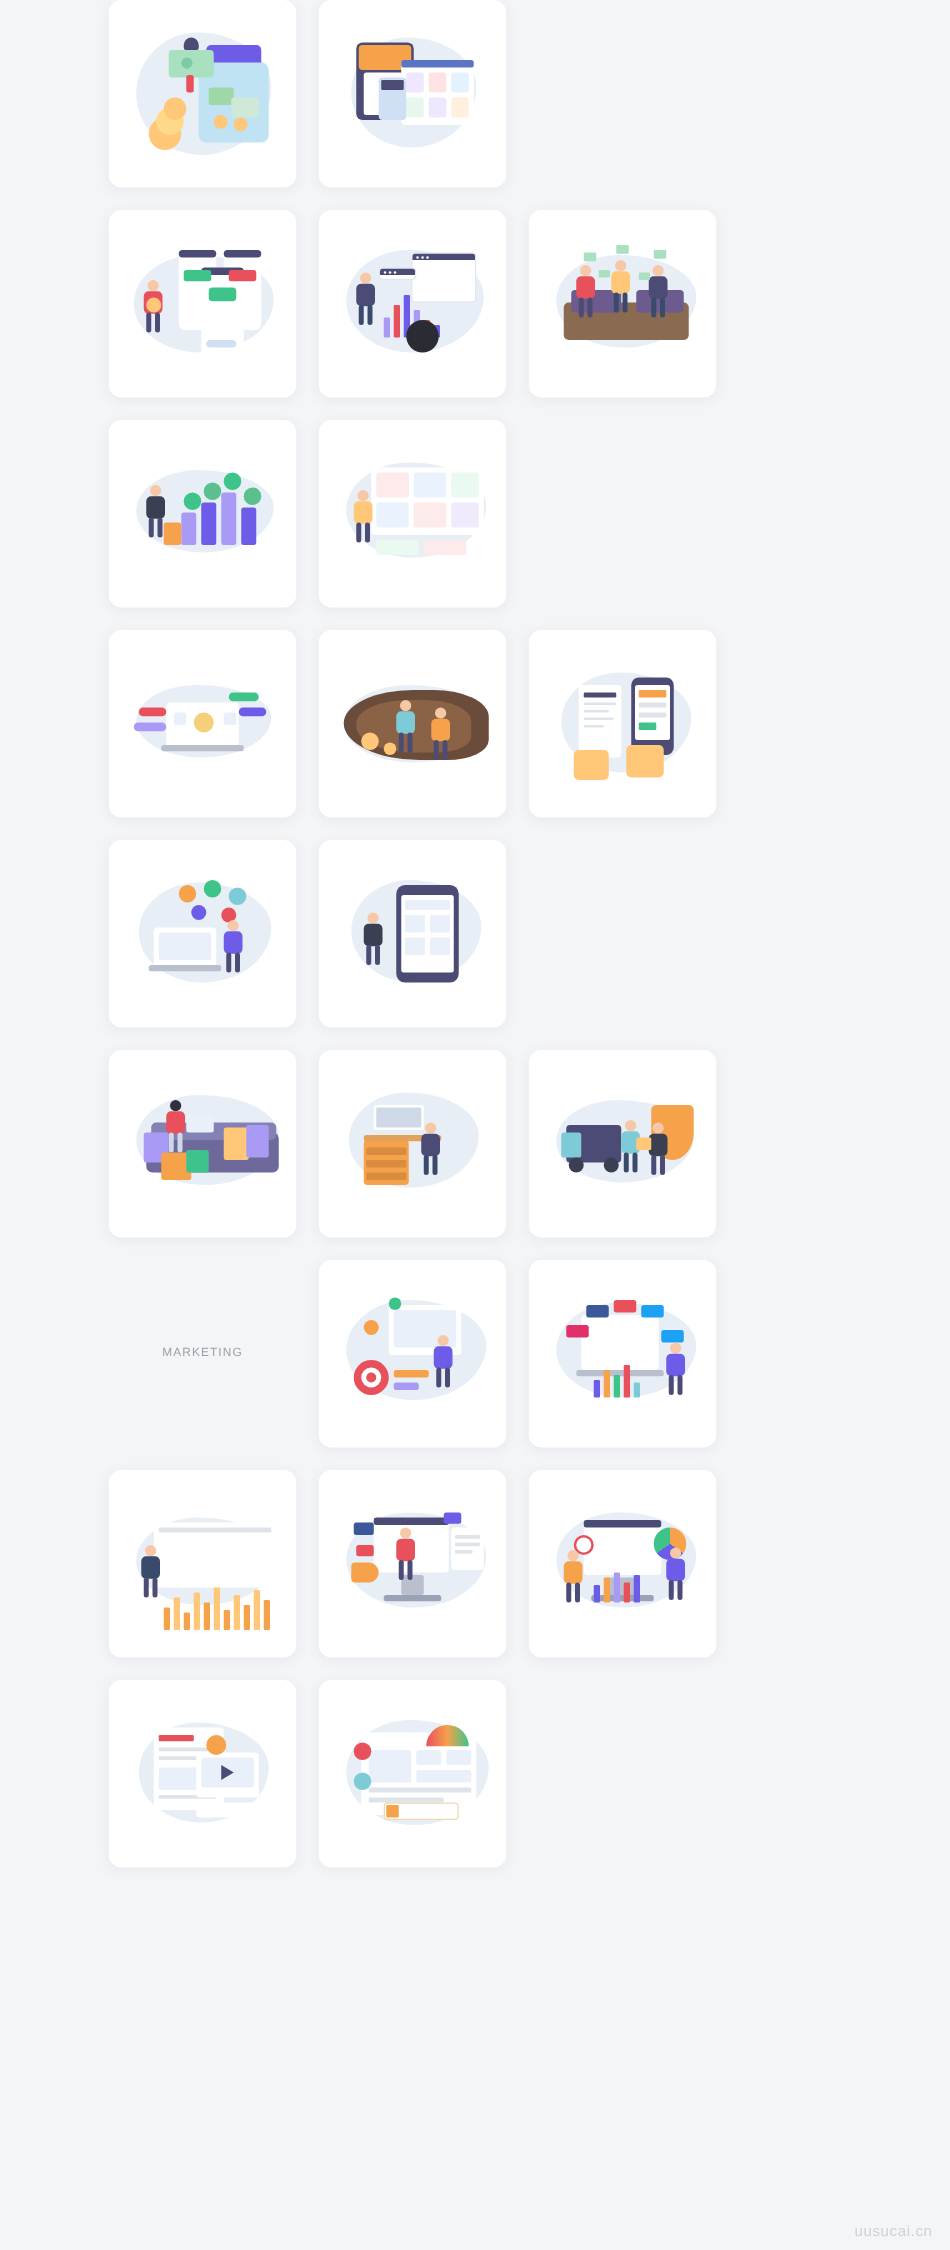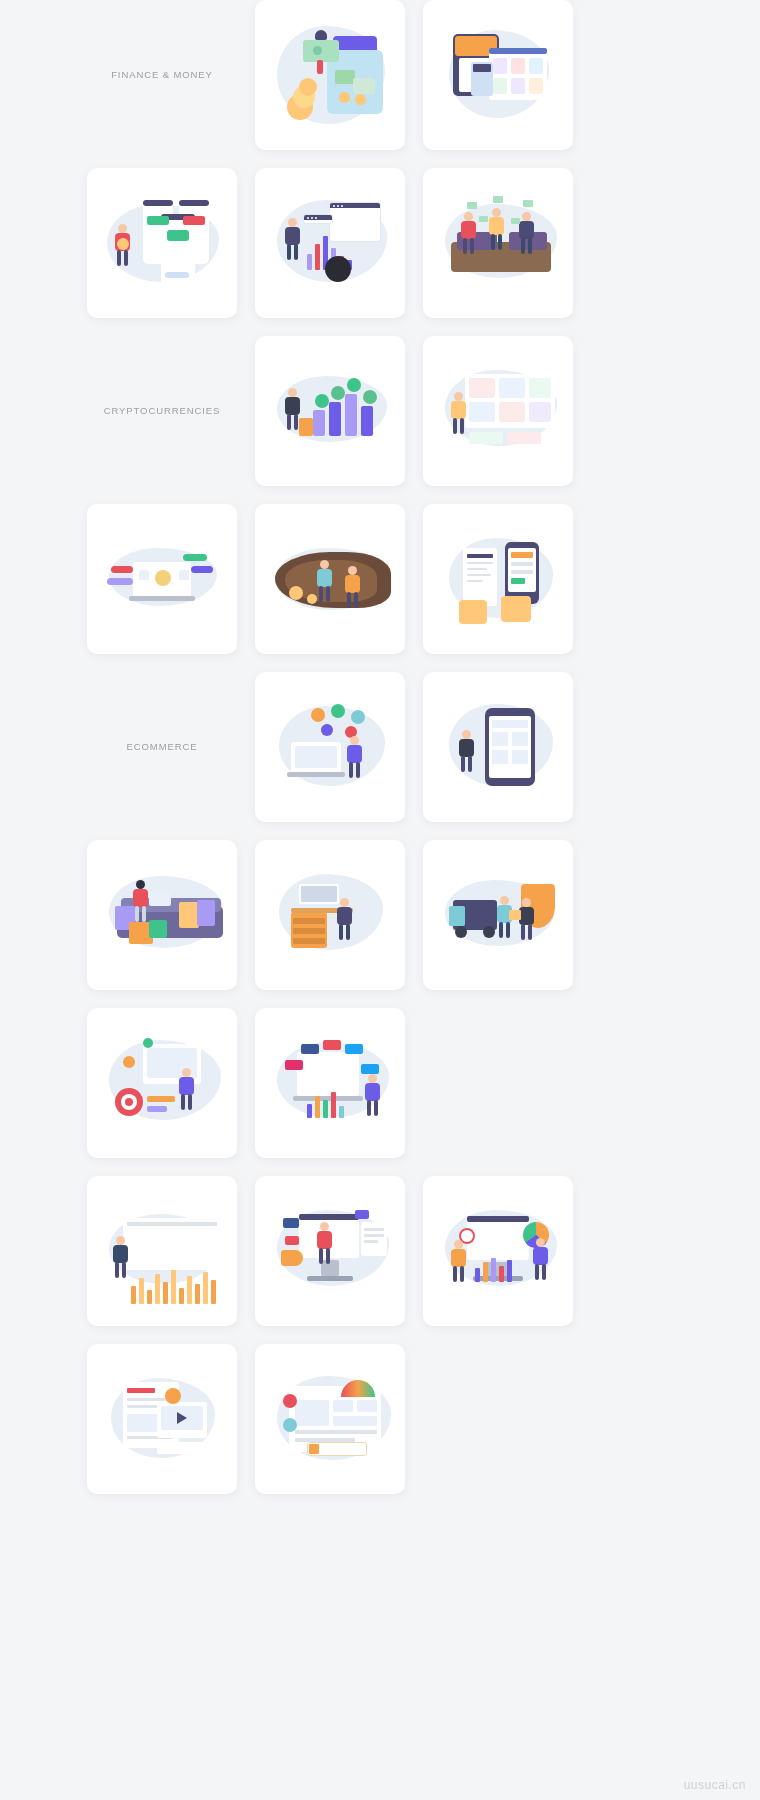--- a/index.html
+++ b/index.html
@@ -84,23 +84,20 @@
   .dot { position:absolute; width:2px; height:2px; border-radius:50%; background:#fff; top:1.5px;}
 </style>
 </head>
 <body>
 
 <div class="page">
 
 
   <div class="grid" id="grid">
       <div class="row">
-        <div class="cell">
-          <div class="cat-label">FINANCE &amp; MONEY</div>
-        </div>
         <div class="cell">
           <div class="card" title="Money jar with dollar bills and gold coins">
             <div class="illus">
               <div class="blob" style="left:22px;top:26px;width:108px;height:98px;"></div>
               <div class="sh" style="left:78px;top:36px;width:44px;height:18px;background:#6c5ce7;border-radius:4px"></div>
               <div class="sh" style="left:72px;top:50px;width:56px;height:64px;background:#bfe3f2;border-radius:6px"></div>
               <div class="sh" style="left:80px;top:70px;width:20px;height:14px;background:#9fd8a8;border-radius:2px"></div>
               <div class="sh" style="left:98px;top:78px;width:22px;height:16px;background:#cfe9d6;border-radius:2px"></div>
               <div class="sh rr" style="left:84px;top:92px;width:11px;height:11px;background:#ffc777"></div>
               <div class="sh rr" style="left:100px;top:94px;width:11px;height:11px;background:#ffc777"></div>
@@ -211,23 +208,20 @@
               <div class="sh" style="left:70px;top:28px;width:10px;height:7px;background:#a9e0c0;border-radius:1px"></div>
               <div class="sh" style="left:100px;top:32px;width:10px;height:7px;background:#a9e0c0;border-radius:1px"></div>
               <div class="sh" style="left:56px;top:48px;width:9px;height:6px;background:#a9e0c0;border-radius:1px"></div>
               <div class="sh" style="left:88px;top:50px;width:9px;height:6px;background:#a9e0c0;border-radius:1px"></div>
             </div>
           </div>
         </div>
       </div>
       <div class="row">
         <div class="cell">
-          <div class="cat-label">CRYPTOCURRENCIES</div>
-        </div>
-        <div class="cell">
           <div class="card" title="Woman watering plants growing from coin stacks">
             <div class="illus">
               <div class="blob" style="left:22px;top:40px;width:110px;height:66px;"></div>
               <div class="sh" style="left:58px;top:74px;width:12px;height:26px;background:#a99bf5;border-radius:2px"></div>
               <div class="sh" style="left:74px;top:66px;width:12px;height:34px;background:#6c5ce7;border-radius:2px"></div>
               <div class="sh" style="left:90px;top:58px;width:12px;height:42px;background:#a99bf5;border-radius:2px"></div>
               <div class="sh" style="left:106px;top:70px;width:12px;height:30px;background:#6c5ce7;border-radius:2px"></div>
               <div class="sh rr" style="left:60px;top:58px;width:14px;height:14px;background:#3ec48a"></div>
               <div class="sh rr" style="left:76px;top:50px;width:14px;height:14px;background:#5bbf8e"></div>
               <div class="sh rr" style="left:92px;top:42px;width:14px;height:14px;background:#3ec48a"></div>
@@ -314,23 +308,20 @@
               <div class="sh" style="left:88px;top:66px;width:22px;height:4px;background:#dfe3ea;border-radius:1px"></div>
               <div class="sh" style="left:88px;top:74px;width:14px;height:6px;background:#3ec48a;border-radius:1px"></div>
               <div class="sh" style="left:36px;top:96px;width:28px;height:24px;background:#ffc777;border-radius:4px"></div>
               <div class="sh" style="left:78px;top:92px;width:30px;height:26px;background:#ffc777;border-radius:4px"></div>
             </div>
           </div>
         </div>
       </div>
       <div class="row">
         <div class="cell">
-          <div class="cat-label">ECOMMERCE</div>
-        </div>
-        <div class="cell">
           <div class="card" title="Woman at laptop with service icon bubbles">
             <div class="illus">
               <div class="blob" style="left:24px;top:34px;width:106px;height:80px;"></div>
               <div class="sh" style="left:36px;top:70px;width:50px;height:32px;background:#fff;border-radius:3px"></div>
               <div class="sh" style="left:32px;top:100px;width:58px;height:5px;background:#b9bfcc;border-radius:2px"></div>
               <div class="sh" style="left:40px;top:74px;width:42px;height:22px;background:#eaf0fa;border-radius:2px"></div>
               <div class="sh rr" style="left:56px;top:36px;width:14px;height:14px;background:#f5a24b"></div>
               <div class="sh rr" style="left:76px;top:32px;width:14px;height:14px;background:#3ec48a"></div>
               <div class="sh rr" style="left:96px;top:38px;width:14px;height:14px;background:#7ecbd8"></div>
               <div class="sh rr" style="left:66px;top:52px;width:12px;height:12px;background:#6c5ce7"></div>
@@ -415,20 +406,23 @@
               <div class="sh rr" style="left:99px;top:58px;width:9px;height:9px;background:#f7c8a8"></div>
               <div class="sh" style="left:96px;top:67px;width:15px;height:18px;background:#3a3f51;border-radius:4px"></div>
               <div class="sh" style="left:98px;top:84px;width:4px;height:16px;background:#4c4b75;border-radius:2px"></div>
               <div class="sh" style="left:105px;top:84px;width:4px;height:16px;background:#4c4b75;border-radius:2px"></div>
               <div class="sh" style="left:86px;top:70px;width:12px;height:10px;background:#ffc777;border-radius:1px"></div>
             </div>
           </div>
         </div>
       </div>
       <div class="row">
+        <div class="cell">
+          <div class="cat-label">MARKETING</div>
+        </div>
         <div class="cell">
           <div class="card" title="Woman presenting board with target and growth chart">
             <div class="illus">
               <div class="blob" style="left:22px;top:32px;width:112px;height:80px;"></div>
               <div class="sh" style="left:56px;top:36px;width:58px;height:40px;background:#fff;border-radius:3px"></div>
               <div class="sh" style="left:60px;top:40px;width:50px;height:30px;background:#eaf0fa;border-radius:2px"></div>
               <div class="sh rr" style="left:28px;top:80px;width:28px;height:28px;background:#e8505b"></div>
               <div class="sh rr" style="left:34px;top:86px;width:16px;height:16px;background:#fff"></div>
               <div class="sh rr" style="left:38px;top:90px;width:8px;height:8px;background:#e8505b"></div>
               <div class="sh rr" style="left:36px;top:48px;width:12px;height:12px;background:#f5a24b"></div>

